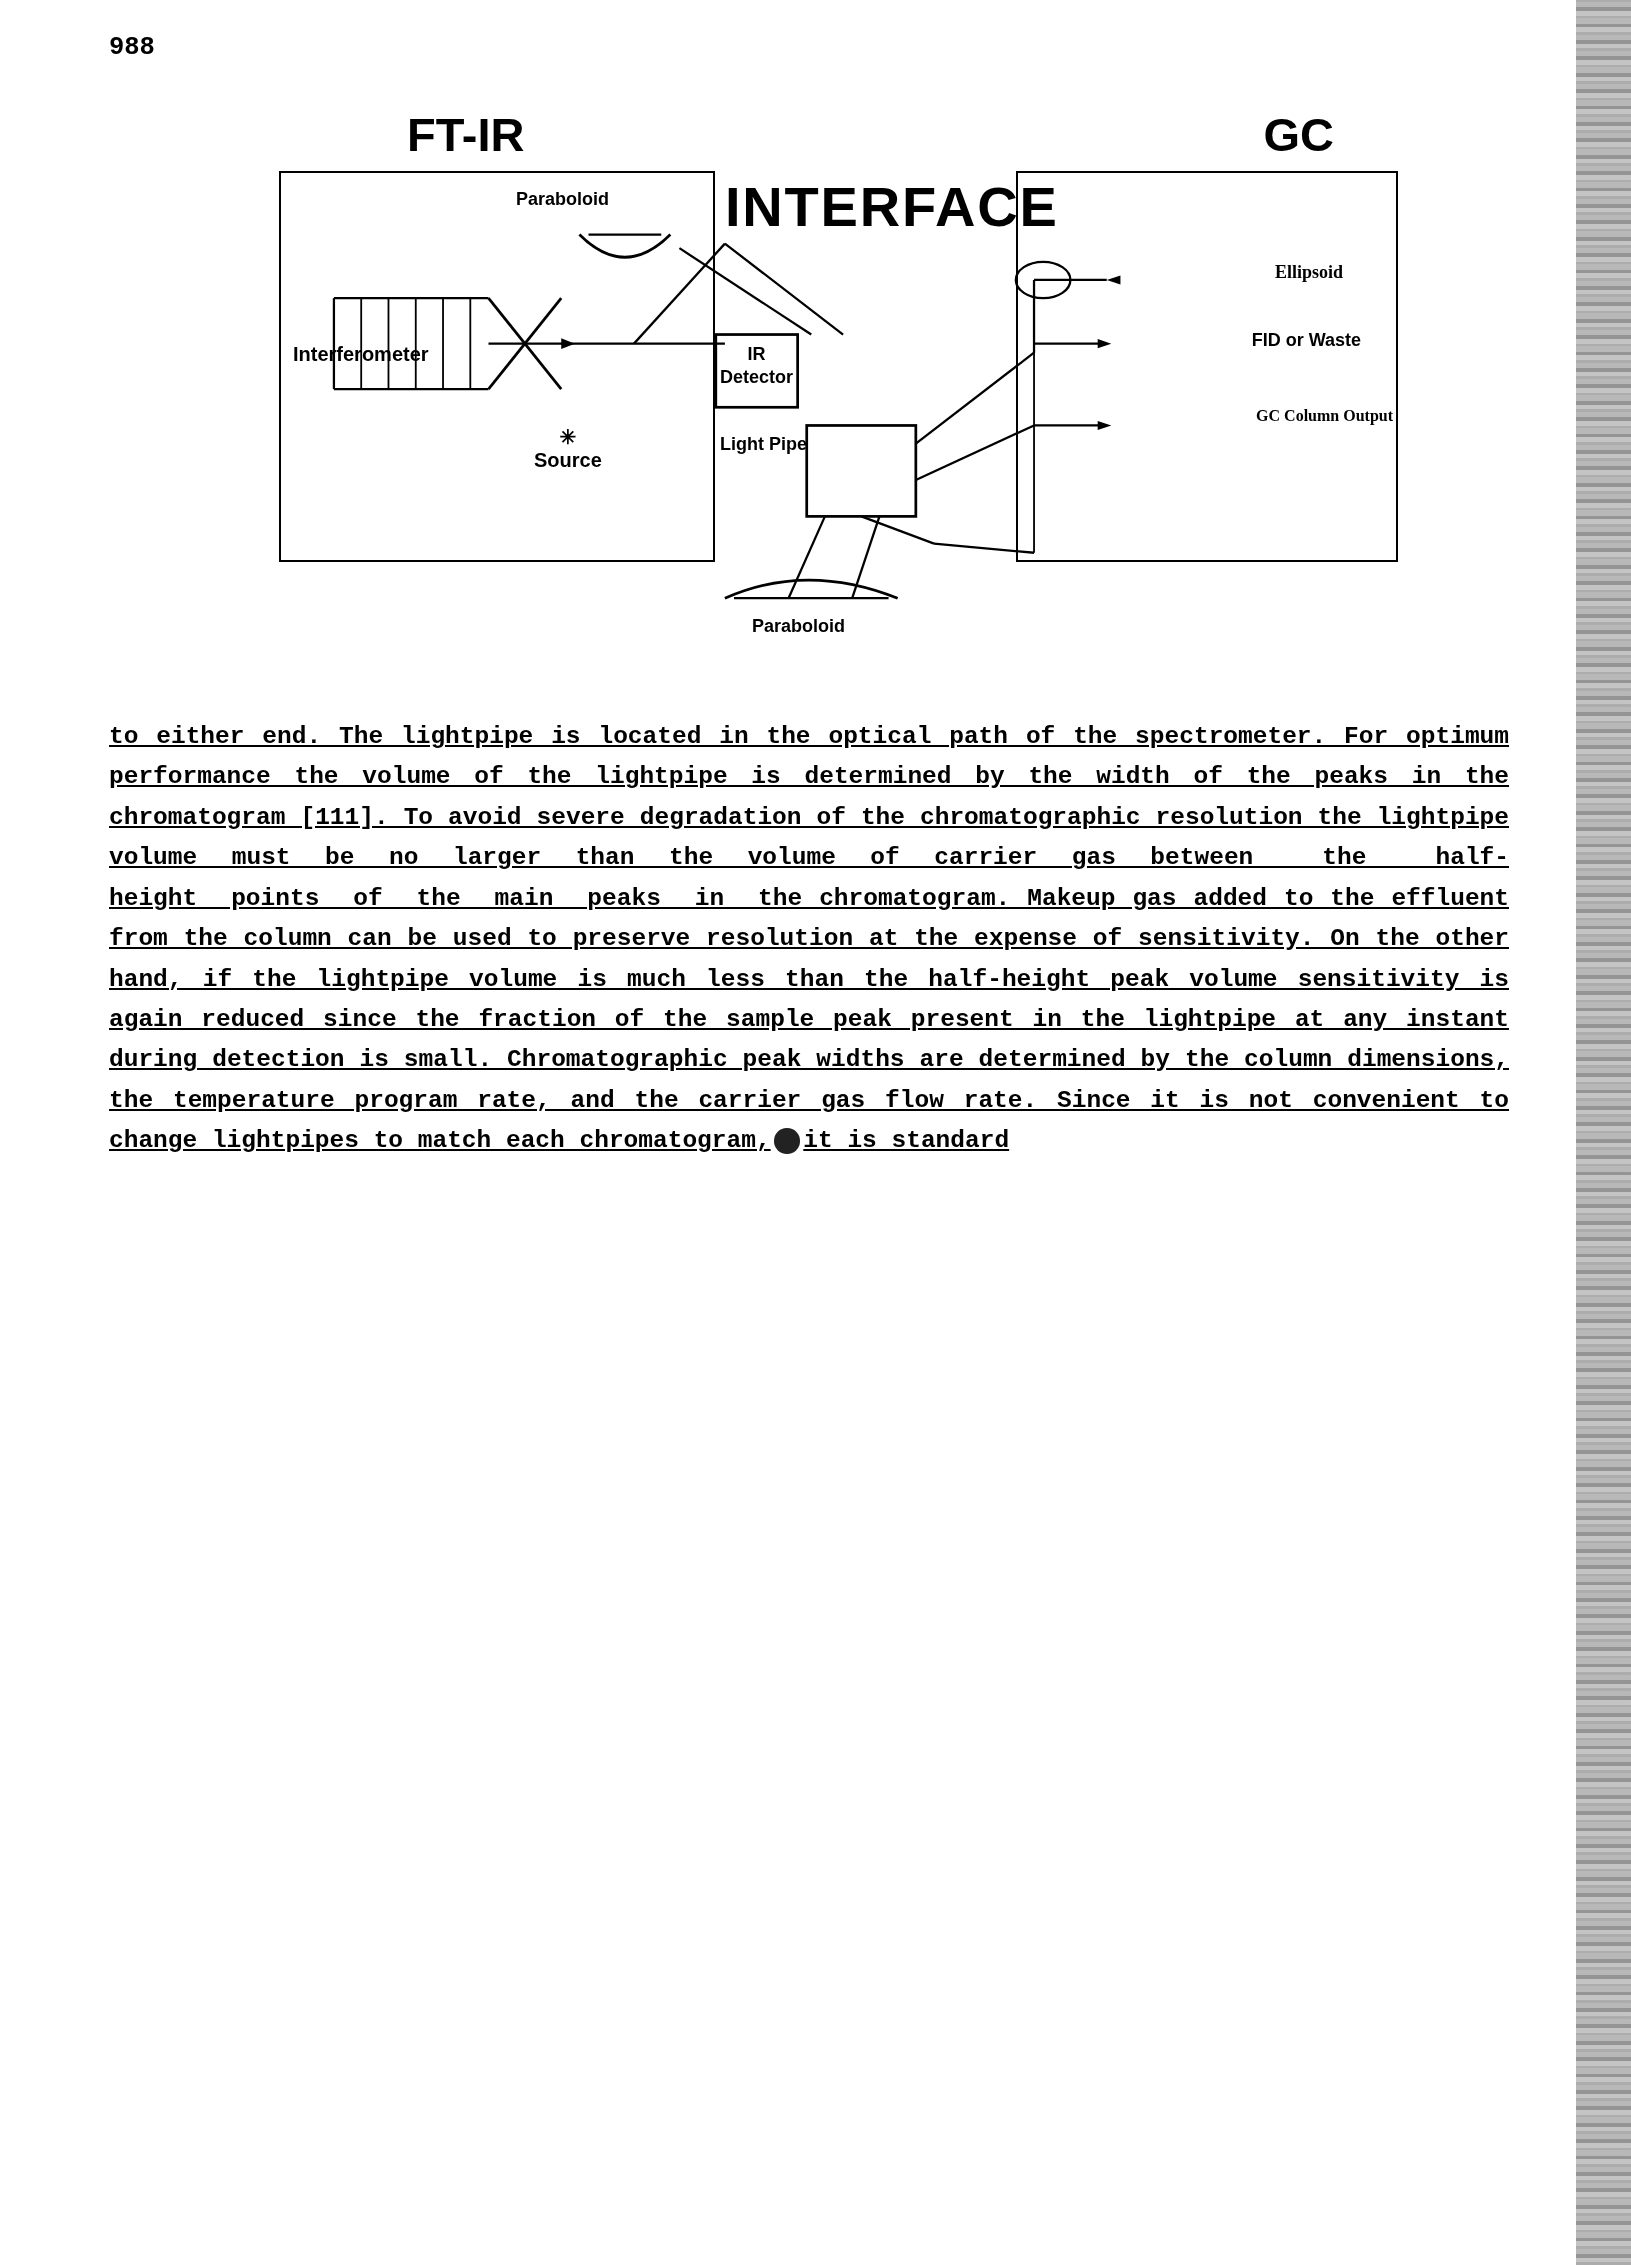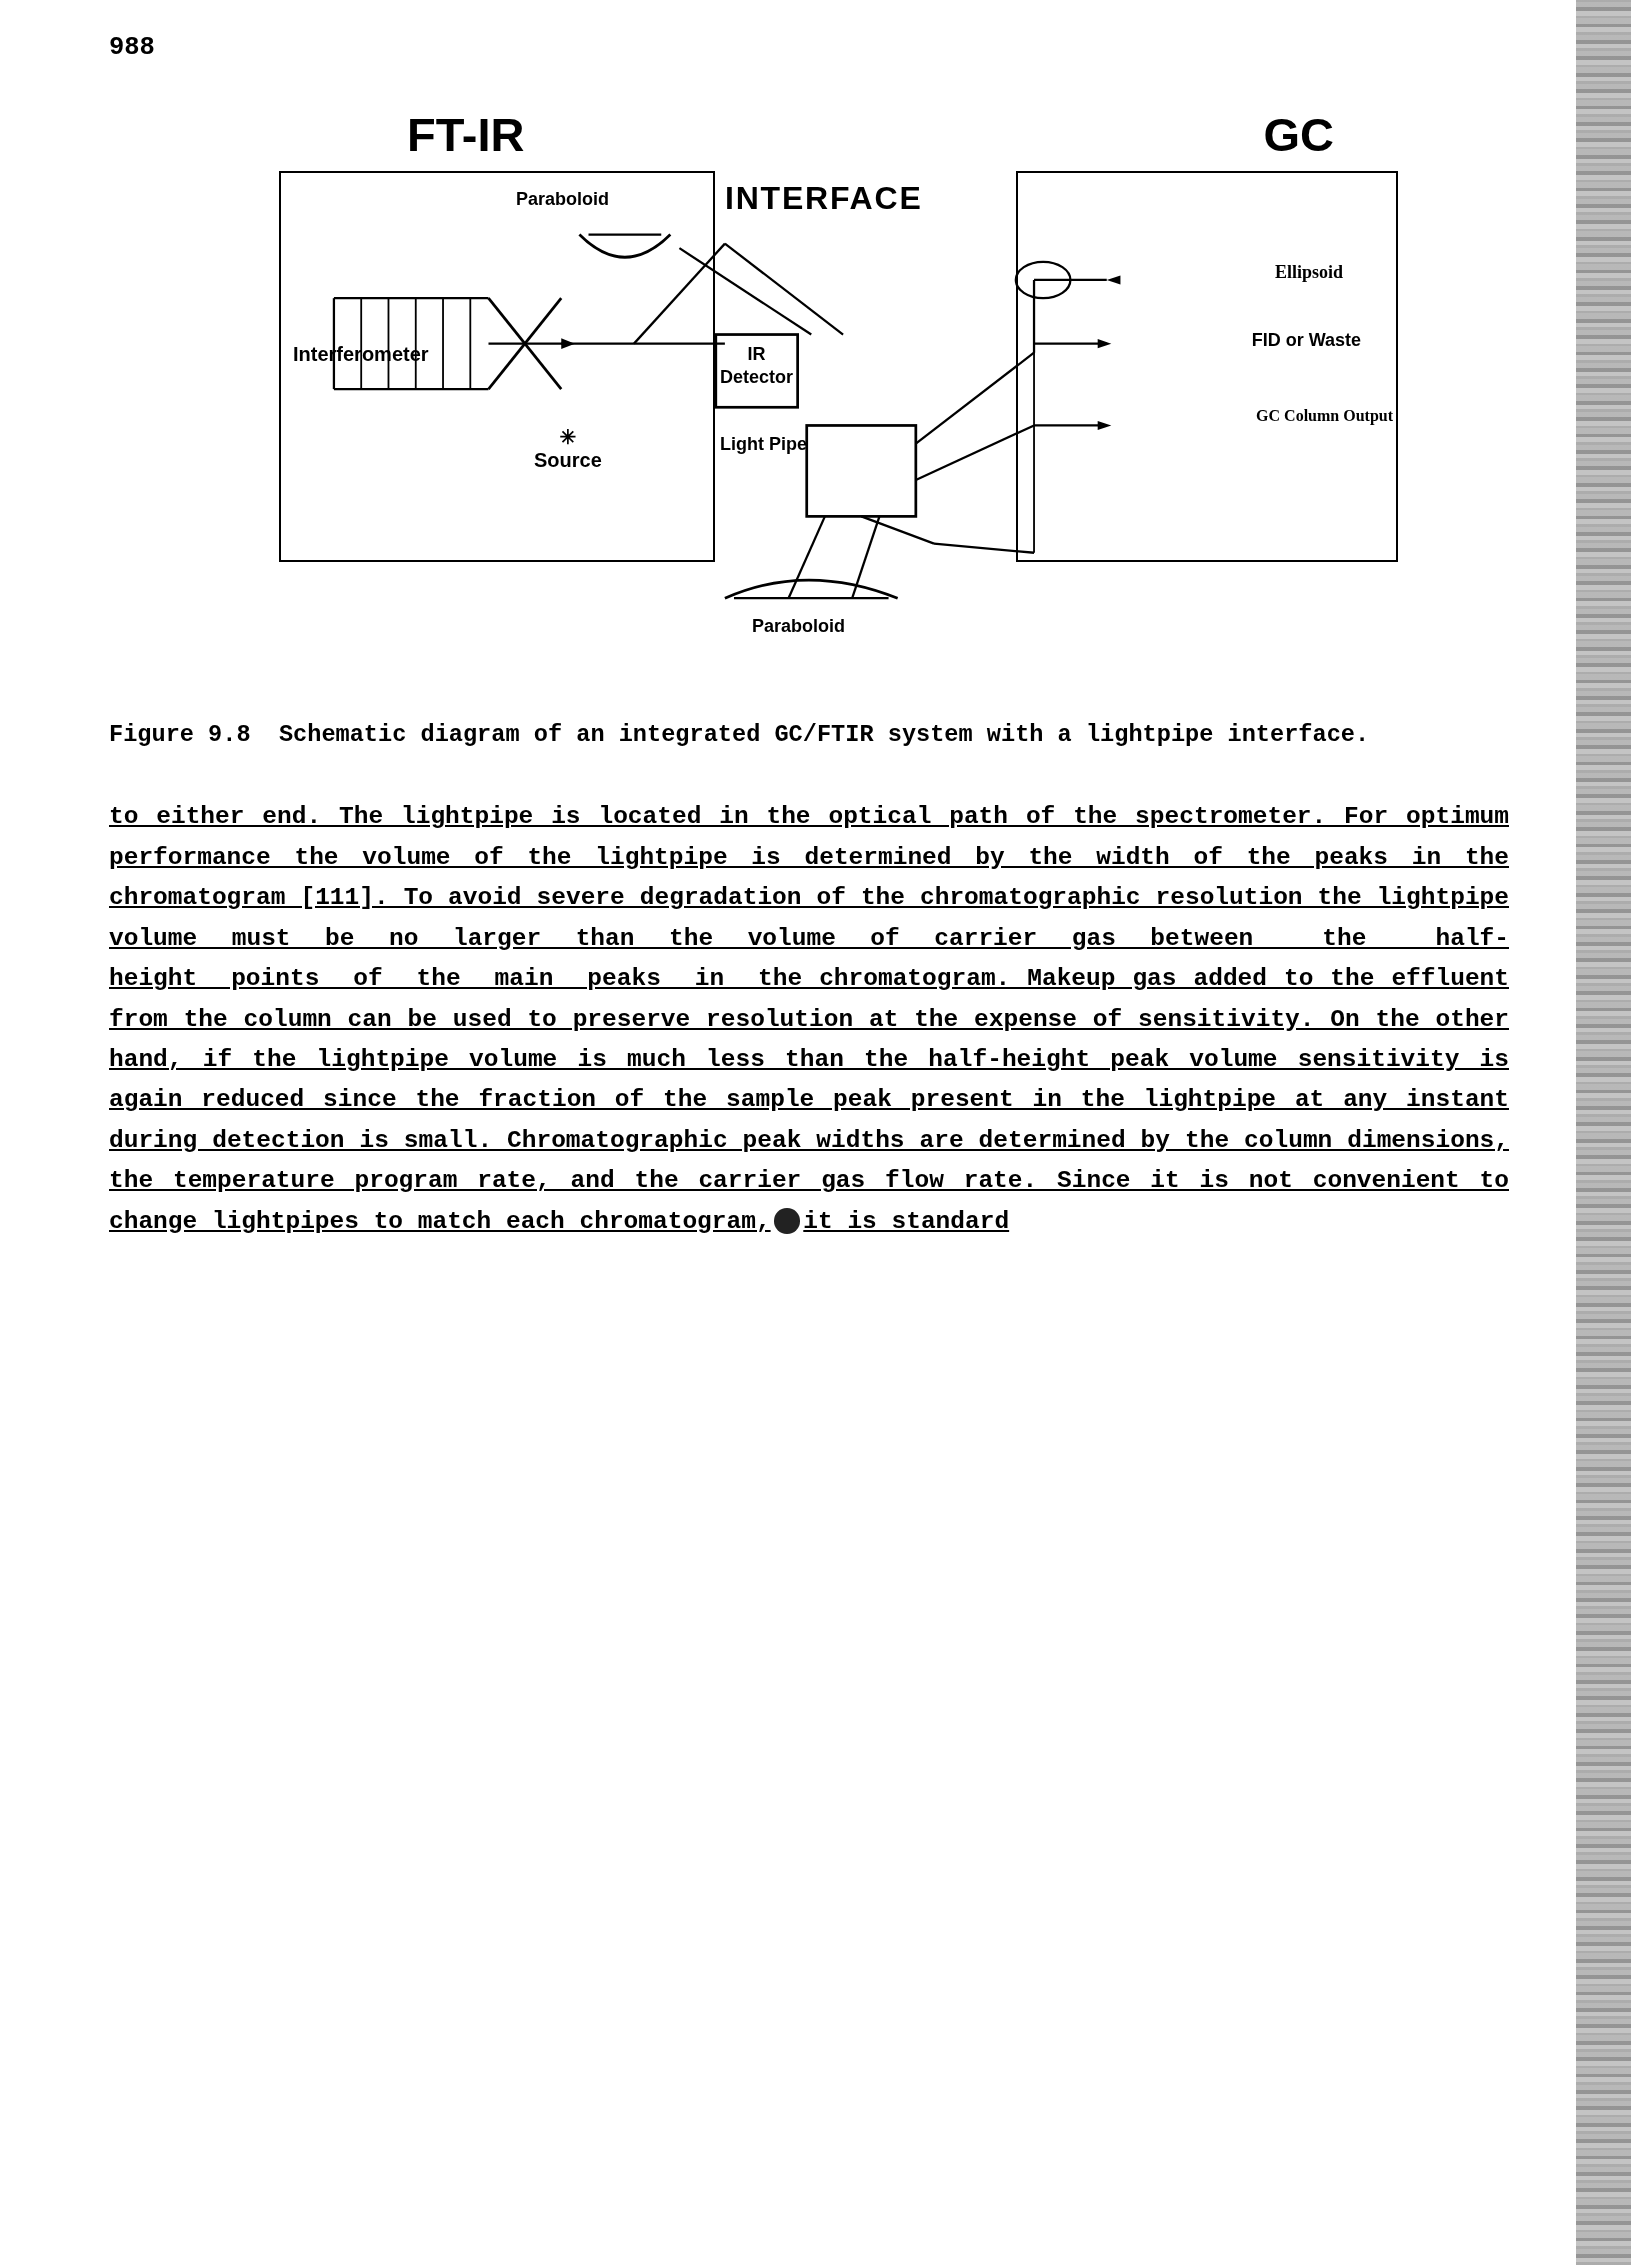--- a/index.html
+++ b/index.html
@@ -87,22 +87,22 @@
       right: 27px;
       top: 73px;
       width: 382px;
       height: 391px;
       border: 2.7px solid #000;
     }
     
     .interface-label {
       position: absolute;
       left: 482px;
-      top: 82px;
-      font-size: 32px;
+      top: 76px;
+      font-size: 56px;
       font-weight: bold;
       font-family: Arial, sans-serif;
       letter-spacing: 1.8px;
     }
     
     .interferometer-label {
       position: absolute;
       left: 50px;
       top: 245px;
       font-size: 20px;
@@ -296,23 +296,20 @@
         <line x1="640" y1="460" x2="600" y2="550" stroke="#000" stroke-width="2.5"></line>
         <line x1="700" y1="460" x2="670" y2="550" stroke="#000" stroke-width="2.5"></line>
 
         <line x1="270" y1="270" x2="360" y2="270" stroke="#000" stroke-width="2.5"></line>
         <polygon points="350,264 365,270 350,276" fill="#000"></polygon>
 
       </svg>
     </div>
   </div>
 
-  <div class="figure-caption">
-    <span class="bold">Figure 9.8&nbsp;&nbsp;Schematic diagram of an integrated GC/FTIR system with a lightpipe interface.</span>
-  </div>
 
   <div class="body-text">
     <p>
       to either end. The lightpipe is located in the optical path of the
       spectrometer. For optimum performance the volume of the lightpipe
       is determined by the width of the peaks in the chromatogram [111].
       To avoid severe degradation of the chromatographic resolution the
       lightpipe volume must be no larger than the volume of carrier gas
       between&nbsp;&nbsp;the&nbsp;&nbsp;half-height&nbsp;&nbsp;points&nbsp;&nbsp;of&nbsp;&nbsp;the&nbsp;&nbsp;main&nbsp;&nbsp;peaks&nbsp;&nbsp;in&nbsp;&nbsp;the
       chromatogram. Makeup gas added to the effluent from the column can

